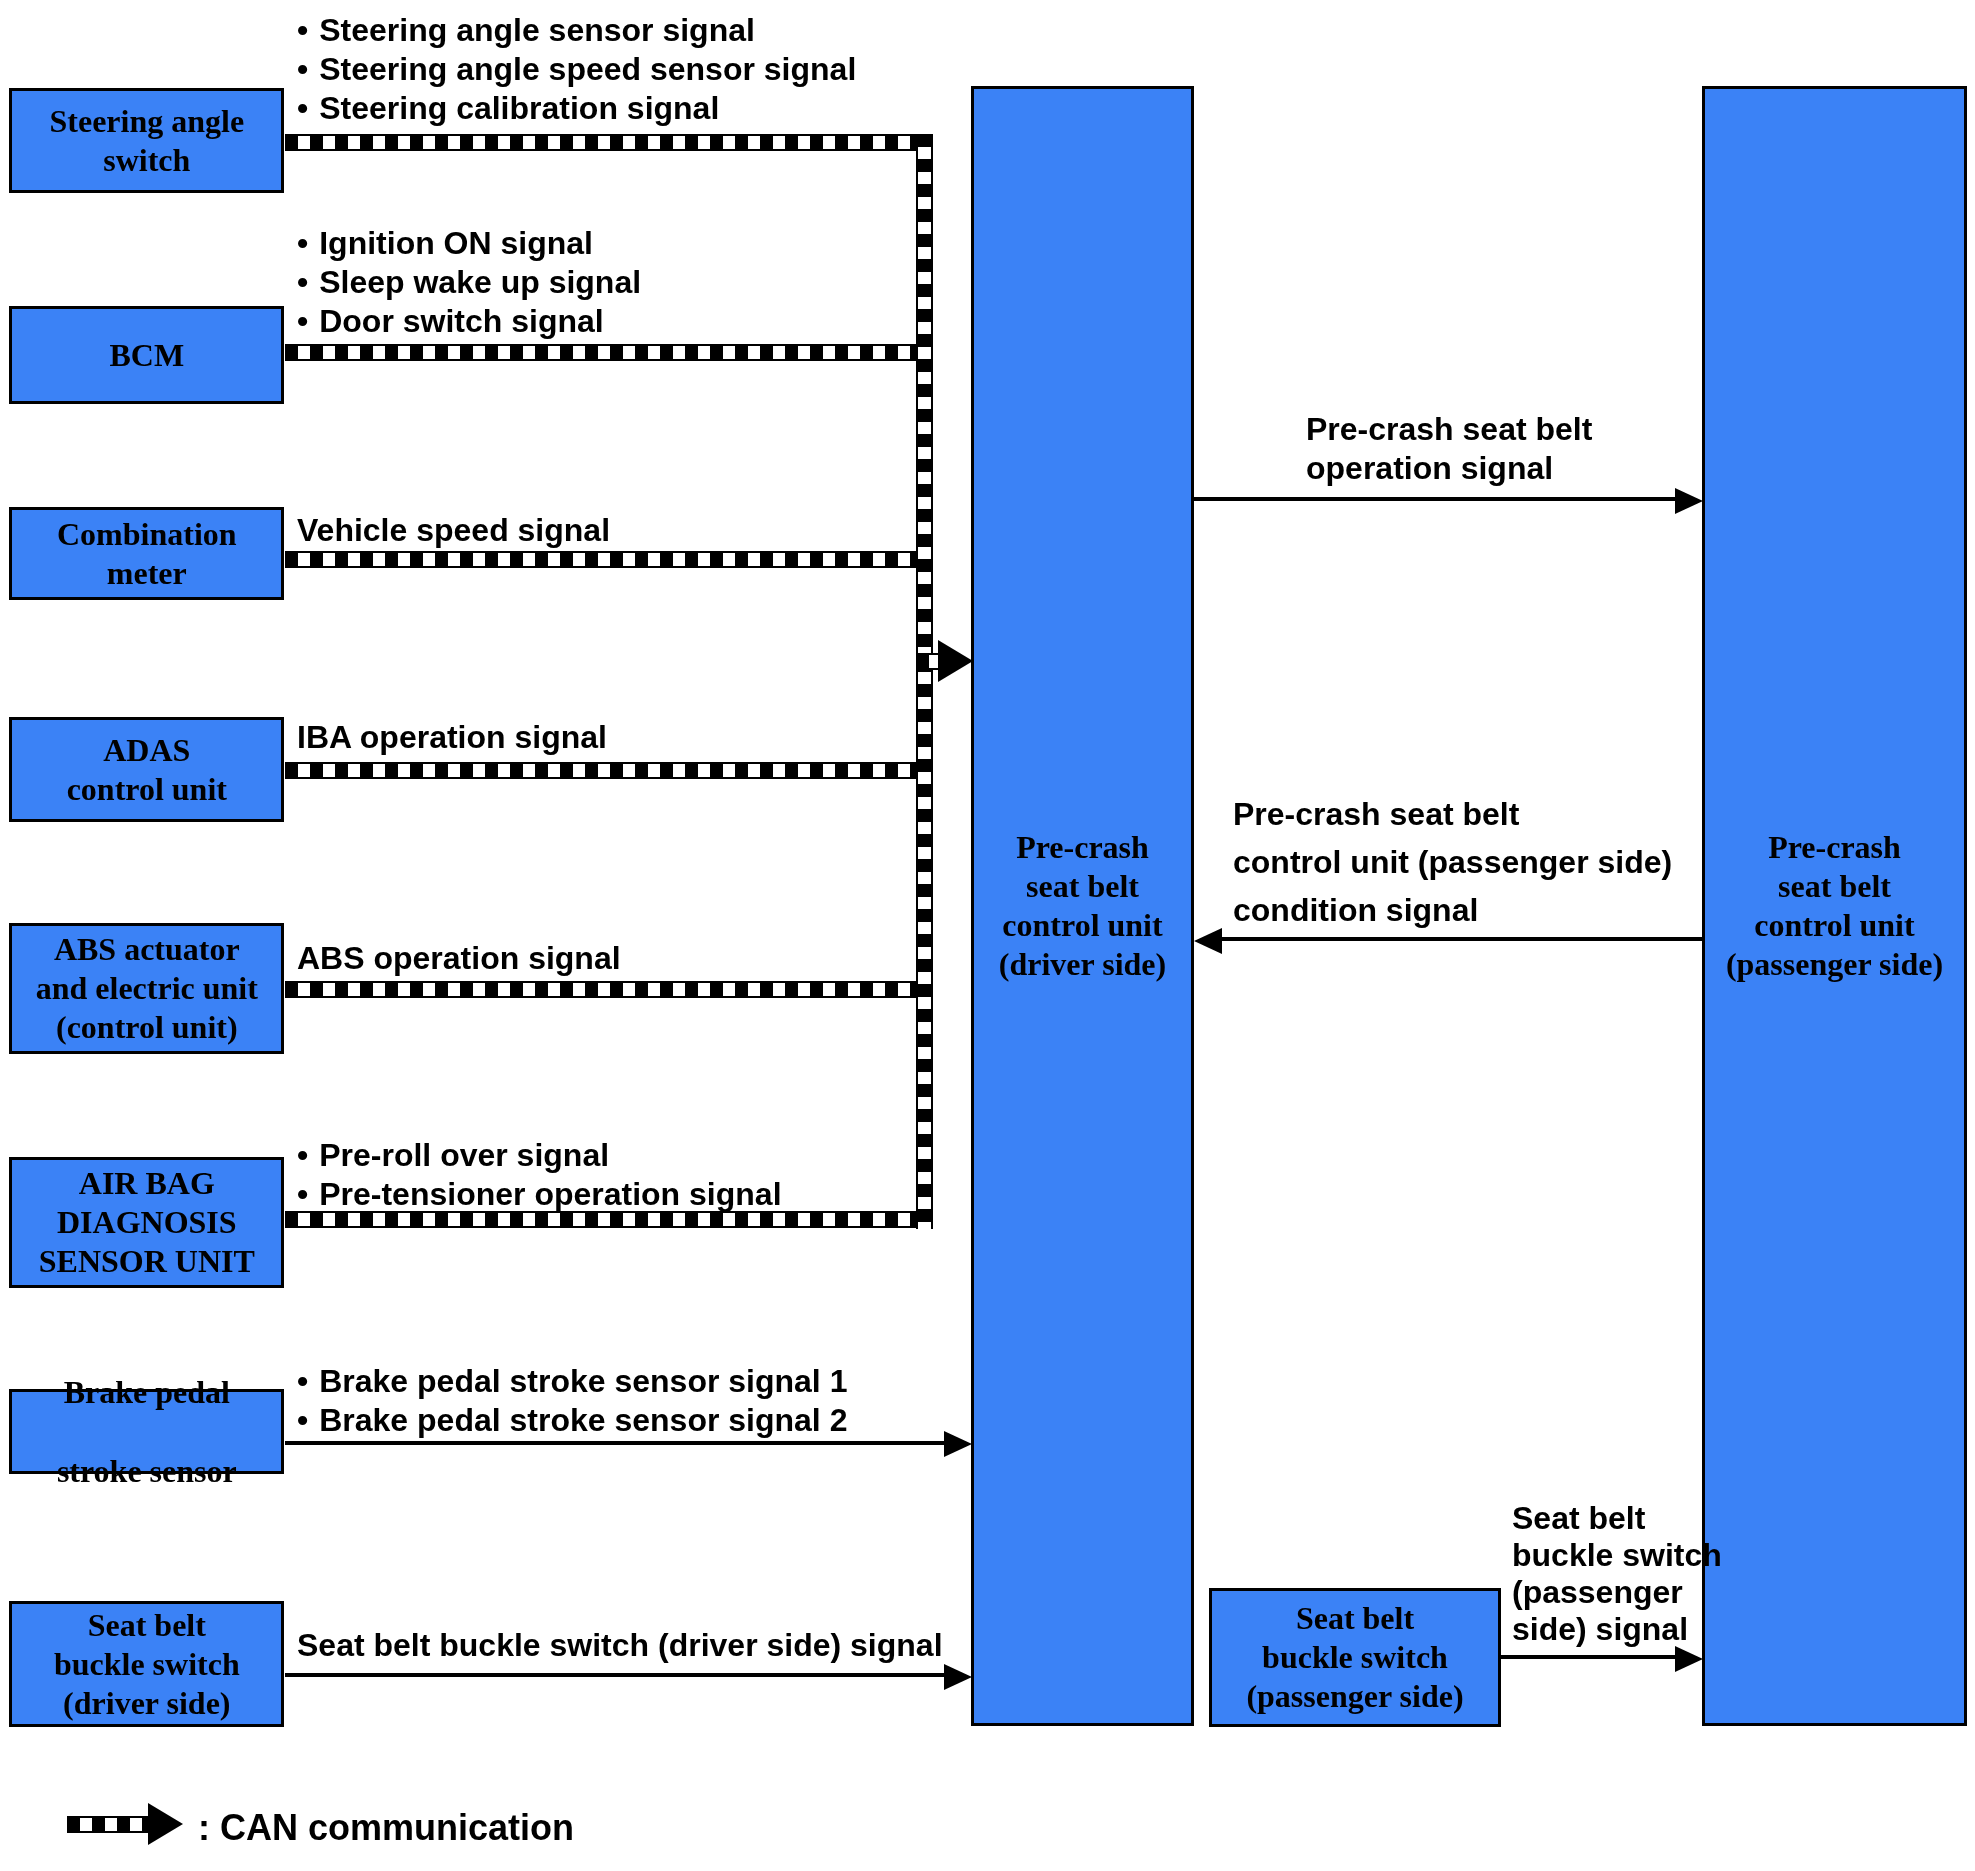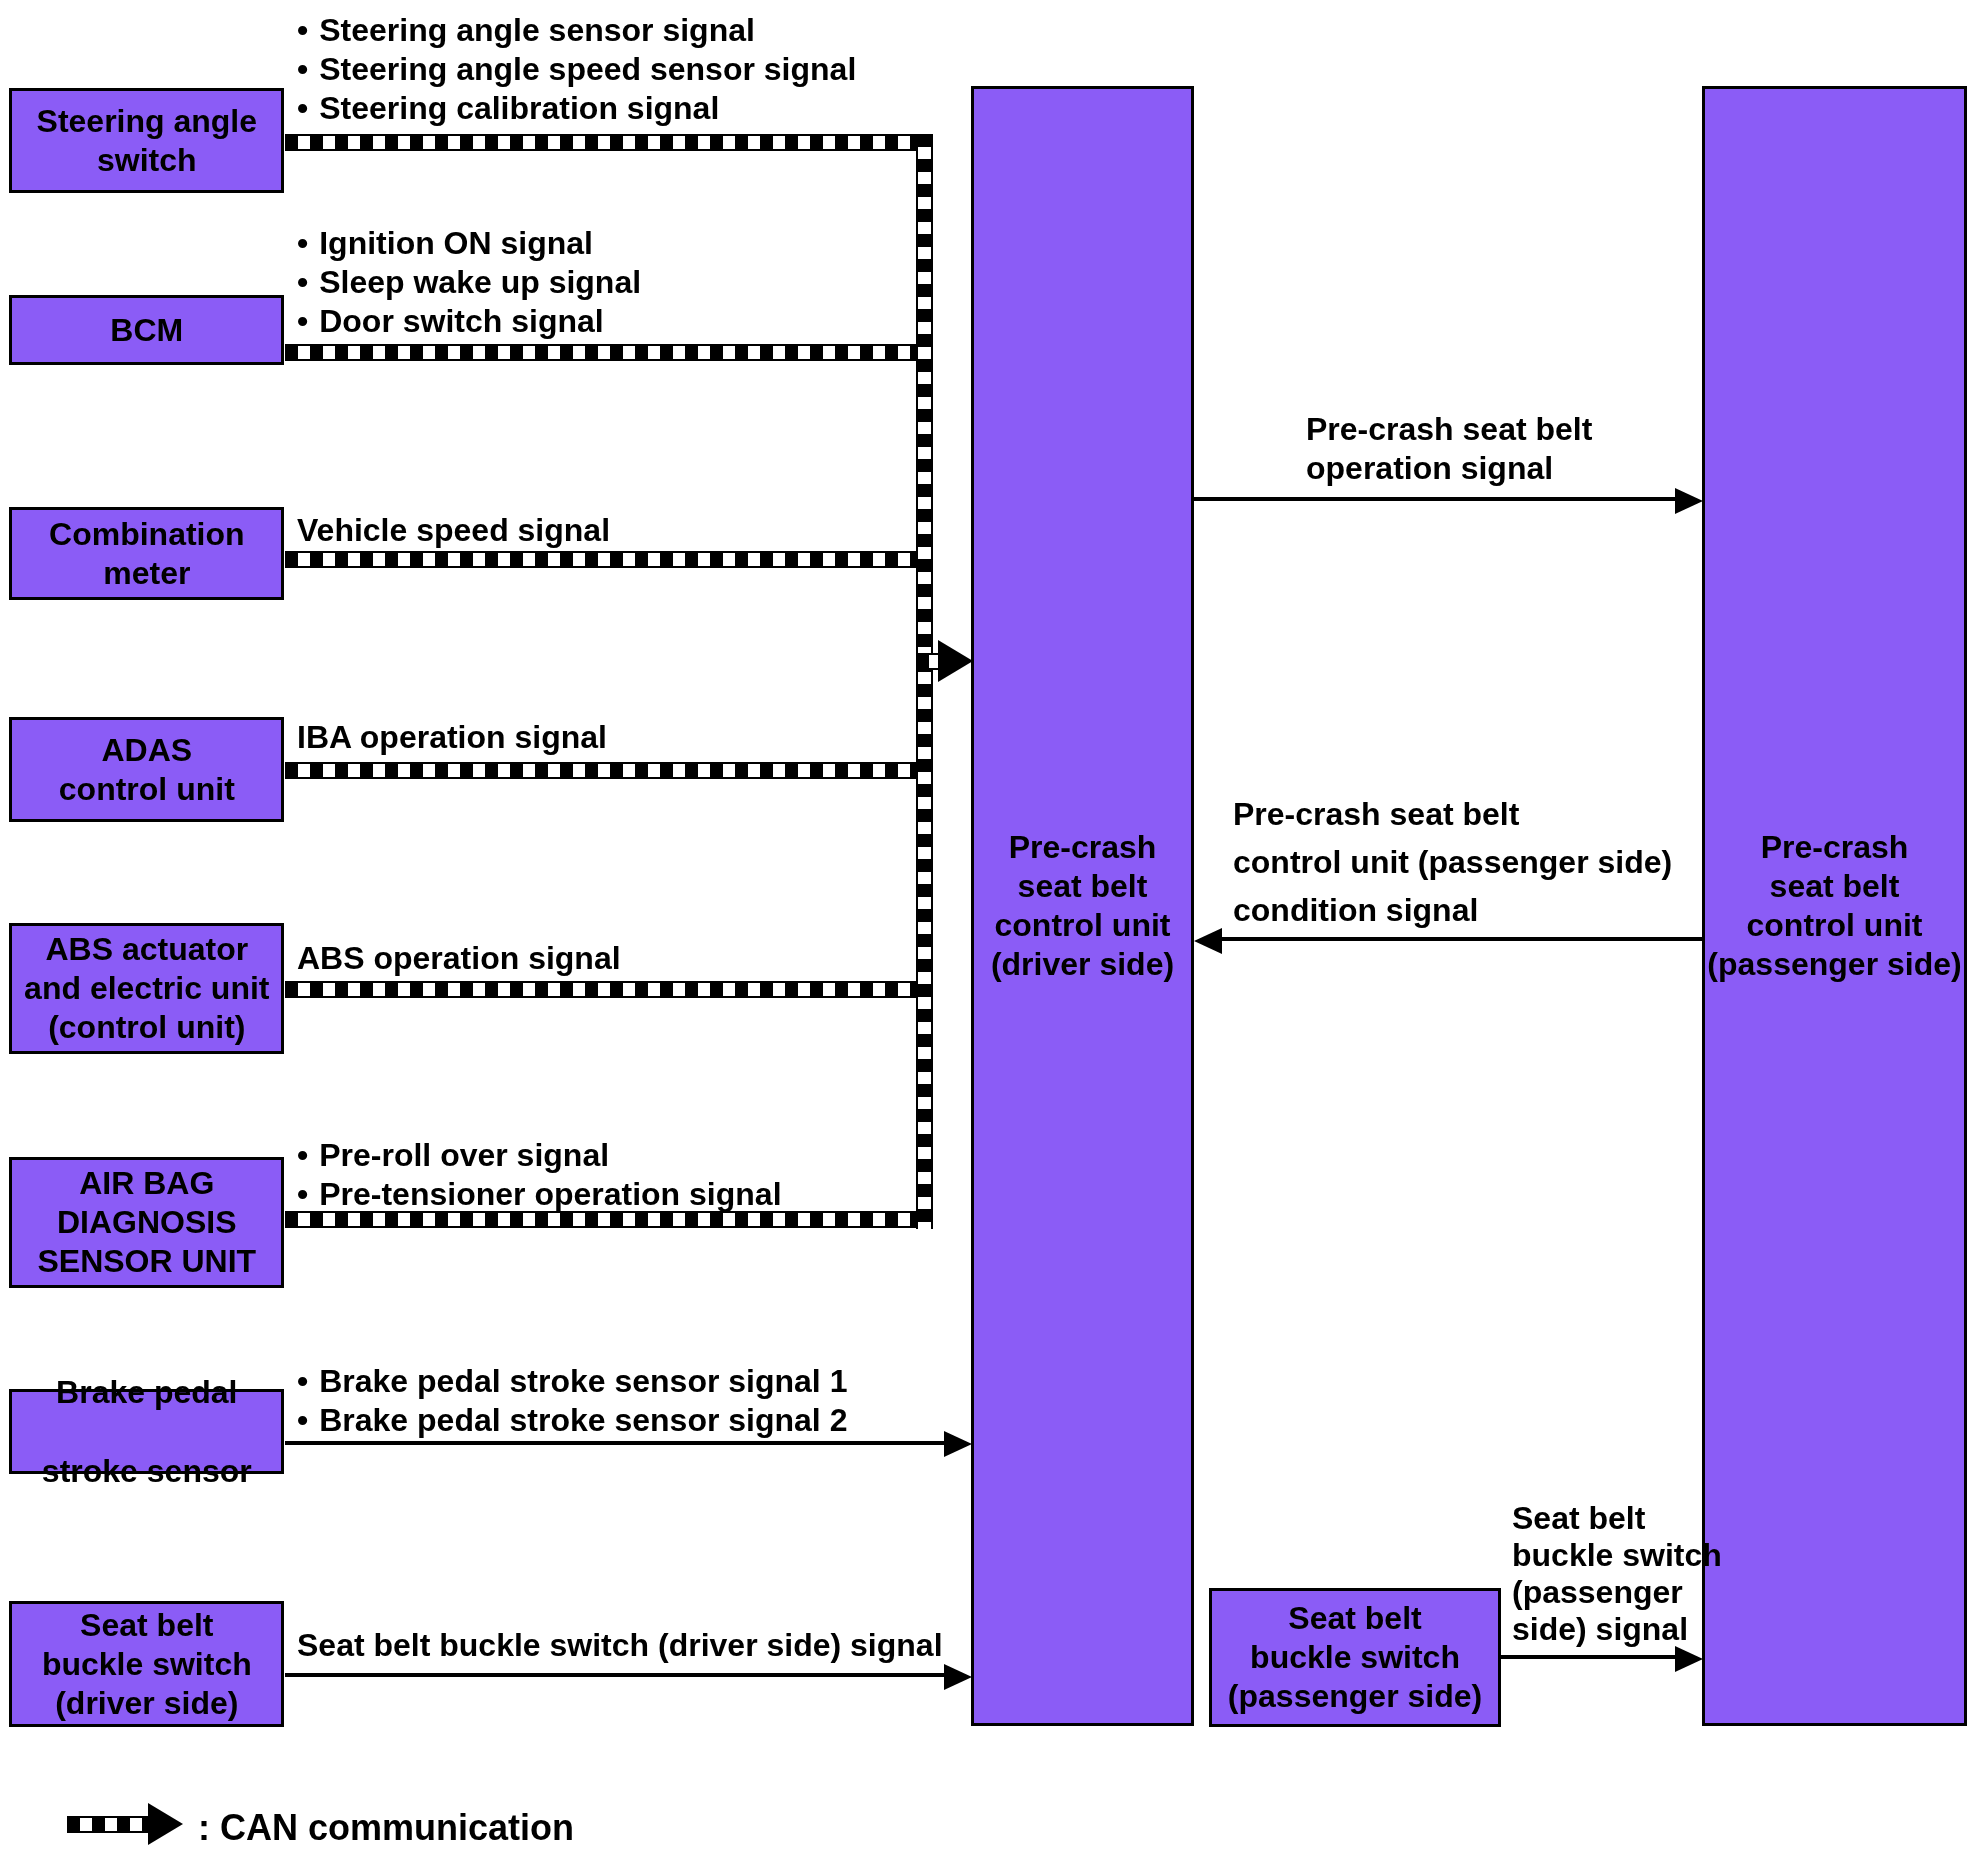--- a/index.html
+++ b/index.html
@@ -10,29 +10,30 @@
     background: #ffffff;
     font-family: "Liberation Sans", sans-serif;
     color: #000000;
     overflow: hidden;
   }
   
   .box {
     position: absolute;
     box-sizing: border-box;
     border: 3.7px solid #000;
-    background: #8b5cf6;
+    background: #3b82f6;
     display: flex;
     flex-direction: column;
     align-items: center;
     justify-content: center;
     text-align: center;
     font-size: 32px;
     font-weight: 700;
     line-height: 39px;
+    font-family: Liberation Serif, serif;
   }
   .box div { white-space: nowrap; }
   
   .sig {
     position: absolute;
     font-size: 32px;
     font-weight: 700;
     line-height: 39px;
     white-space: nowrap;
   }
@@ -85,21 +86,21 @@
 </head>
 <body>
 
 <div class="canvas">
 
   <div class="box" style="left:9.3px; top:88px; width:275px; height:105px;">
     <div>Steering angle</div>
     <div>switch</div>
   </div>
 
-  <div class="box" style="left:9.3px; top:295px; width:275px; height:70px;">
+  <div class="box" style="left:9.3px; top:306px; width:275px; height:98px;">
     <div>BCM</div>
   </div>
 
   <div class="box" style="left:9.3px; top:507px; width:275px; height:93px;">
     <div>Combination</div>
     <div>meter</div>
   </div>
 
   <div class="box" style="left:9.3px; top:717px; width:275px; height:105px;">
     <div>ADAS</div>

